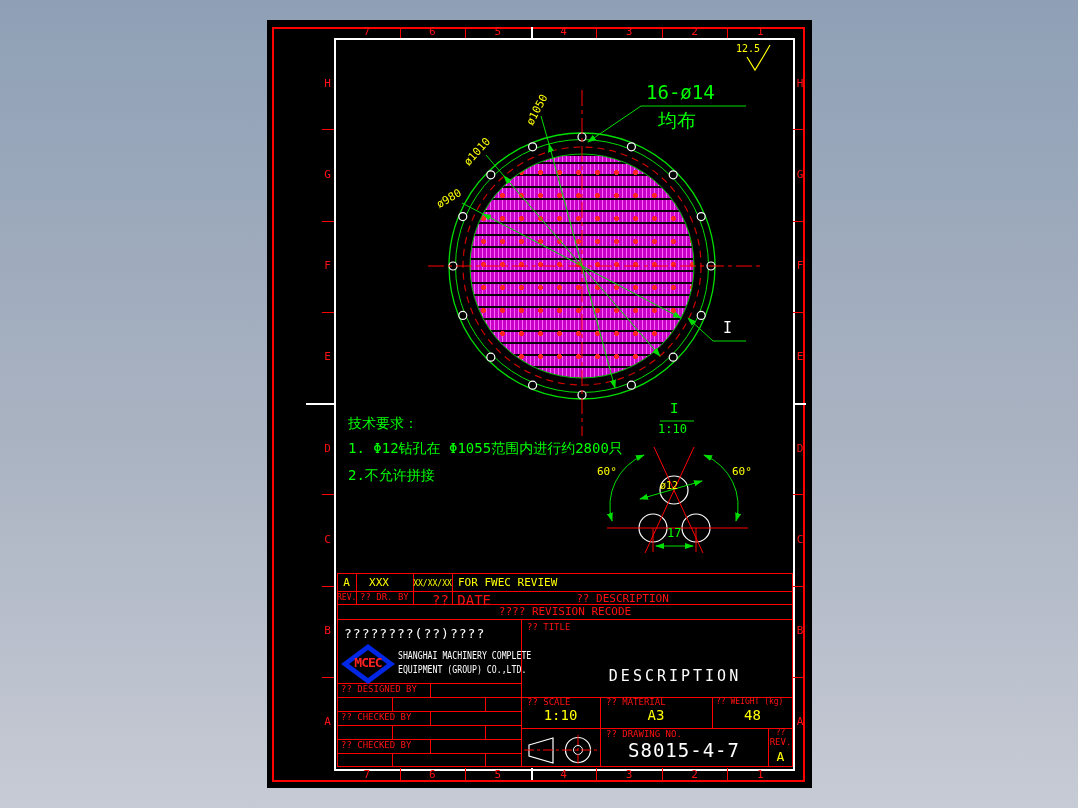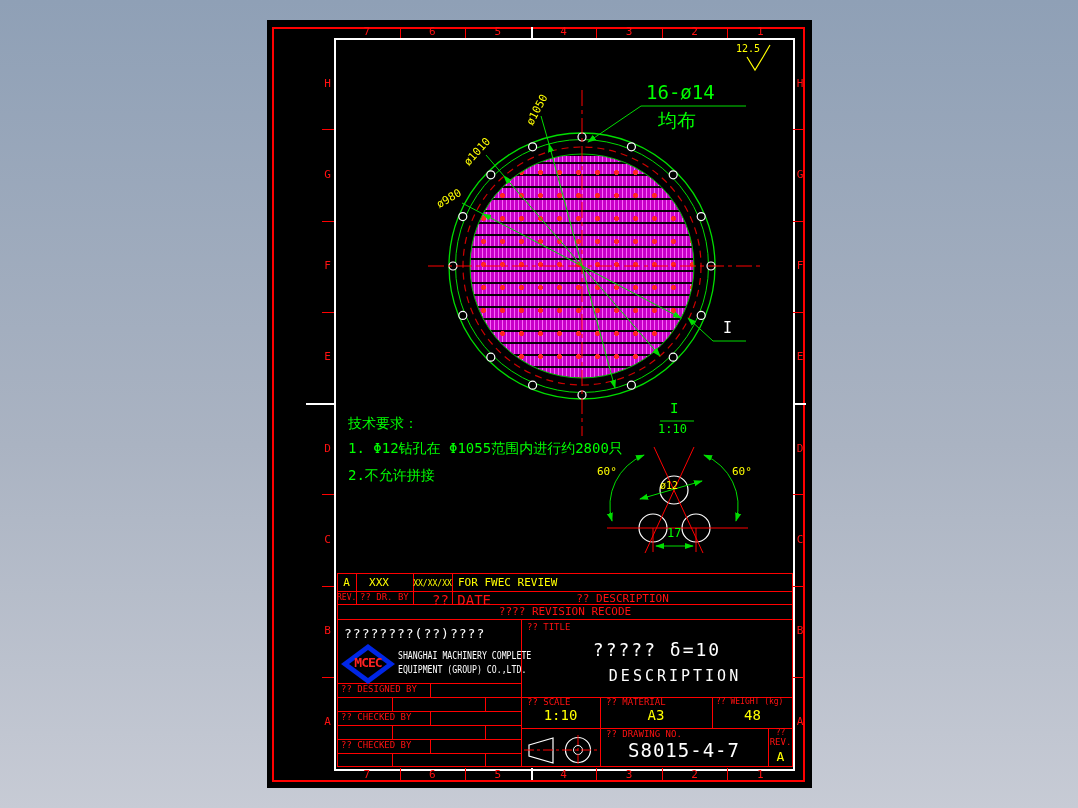--- a/index.html
+++ b/index.html
@@ -228,21 +228,20 @@
   <div class="t red ctr" style="left:452px;top:593px;width:341px;font-size:11px">?? DESCRIPTION</div>
   <div class="t red ctr" style="left:337px;top:606px;width:456px;font-size:11px">???? REVISION RECODE</div>
 
   <div class="t wht" style="left:344px;top:627px;font-size:13px;letter-spacing:1px">????????(??)????</div>
   <div class="abs" id="logo-outer"></div>
   <div class="abs" id="logo-inner"></div>
   <div class="t" id="logo-text">MCEC</div>
   <div class="t wht squeeze" style="left:398px;top:650px;font-size:10px">SHANGHAI MACHINERY COMPLETE</div>
   <div class="t wht squeeze" style="left:398px;top:664px;font-size:10px">EQUIPMENT (GROUP) CO.,LTD.</div>
   <div class="t red" style="left:527px;top:623px;font-size:9px">?? TITLE</div>
-  <div class="t wht ctr" style="left:521px;top:640px;width:272px;font-size:18px;letter-spacing:2px">????? δ=10</div>
   <div class="t wht ctr" style="left:521px;top:668px;width:308px;font-size:15px;letter-spacing:3px">DESCRIPTION</div>
   <div class="t red" style="left:341px;top:685px;font-size:9px">?? DESIGNED BY</div>
   <div class="t red" style="left:341px;top:713px;font-size:9px">?? CHECKED BY</div>
   <div class="t red" style="left:341px;top:741px;font-size:9px">?? CHECKED BY</div>
   <div class="t red" style="left:527px;top:698px;font-size:9px">?? SCALE</div>
   <div class="t yel ctr" style="left:521px;top:708px;width:79px;font-size:14px">1:10</div>
   <div class="t red" style="left:606px;top:698px;font-size:9px">?? MATERIAL</div>
   <div class="t yel ctr" style="left:600px;top:708px;width:112px;font-size:14px">A3</div>
   <div class="t red" style="left:716px;top:698px;font-size:8px">?? WEIGHT (kg)</div>
   <div class="t yel ctr" style="left:712px;top:708px;width:81px;font-size:14px">48</div>

